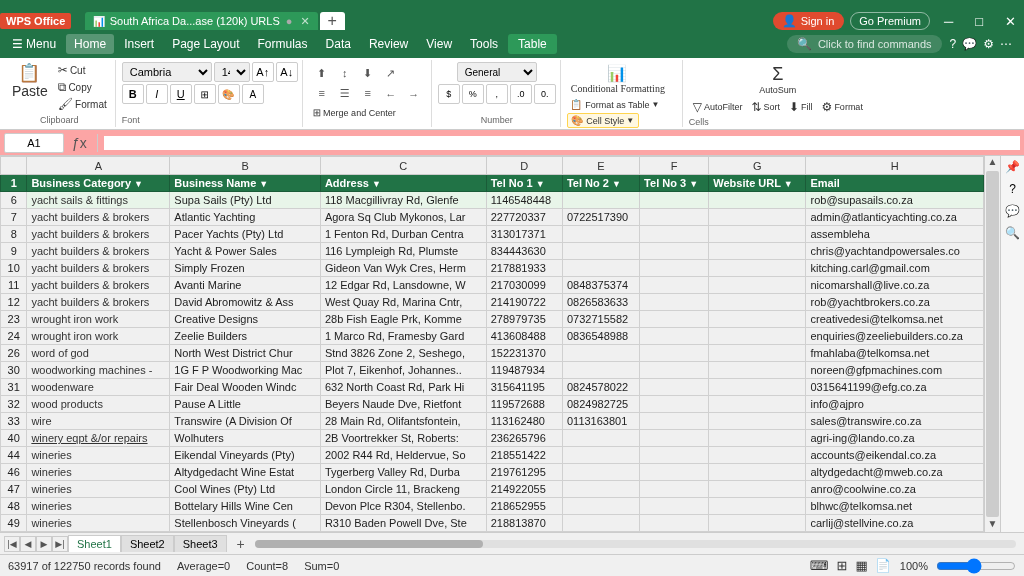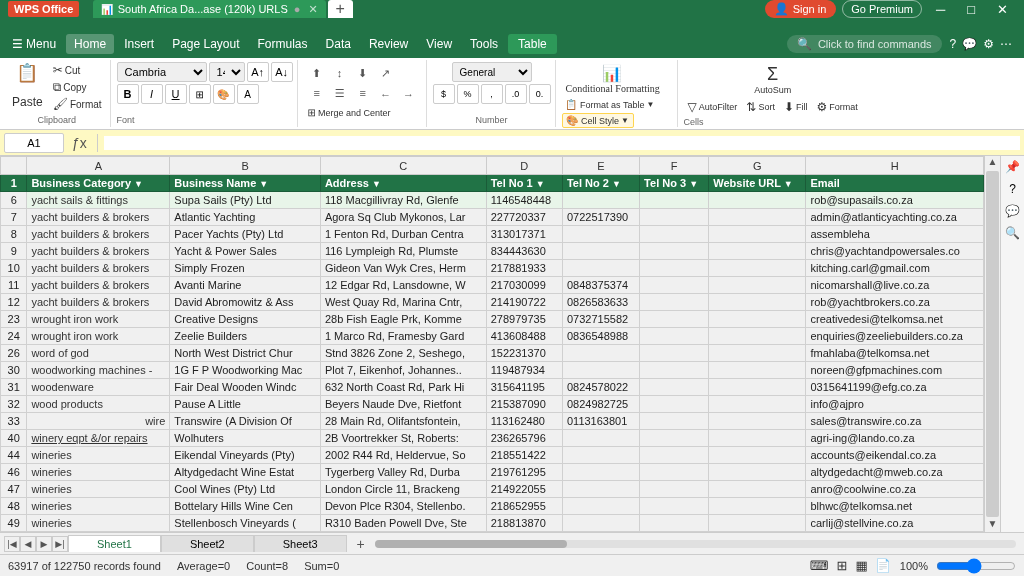--- a/index.html
+++ b/index.html
@@ -1,21 +1,21 @@
 <!DOCTYPE html>
 <html><head>
   <meta charset="utf-8">
   <style>
     * { box-sizing: border-box; margin: 0; padding: 0; }
     body { font-family: 'Segoe UI', Arial, sans-serif; font-size: 12px; background: #f0f0f0; overflow: hidden; width: 1024px; height: 576px; }
 
     
     .title-bar {
-      display: flex; align-items: flex-start; height: 30px; background: #217346;
-      padding: 0 8px; color: white; user-select: none;
+      display: flex; align-items: flex-end; height: 30px; background: #217346;
+      padding: 0 0; color: white; user-select: none;
     }
     .title-bar-left { display: flex; align-items: center; gap: 6px; flex: 1; }
     .wps-logo { background: #e04a2f; color: white; font-weight: bold; font-size: 11px; padding: 2px 6px; border-radius: 2px; }
     .title-tab { background: #2d9959; color: white; font-size: 11px; padding: 2px 8px; border-radius: 3px 3px 0 0; display: flex; align-items: center; gap: 4px; }
     .title-tab-active { background: white; color: #333; }
     .title-bar-right { display: flex; align-items: center; gap: 6px; }
     .sign-in-btn { background: #e04a2f; color: white; border: none; border-radius: 12px; padding: 2px 10px; font-size: 11px; cursor: pointer; display: flex; align-items: center; gap: 3px; }
     .go-premium-btn { background: transparent; color: white; border: 1px solid rgba(255,255,255,0.5); border-radius: 12px; padding: 2px 8px; font-size: 11px; cursor: pointer; }
     .win-btn { color: white; font-size: 13px; padding: 0 8px; cursor: pointer; }
 
@@ -31,42 +31,42 @@
     .ribbon {
       display: flex; align-items: stretch; height: 72px; background: #fff;
       border-bottom: 1px solid #ccc; padding: 2px 4px; gap: 2px;
       overflow: hidden;
     }
     .ribbon-group { display: flex; flex-direction: column; align-items: center; padding: 2px 4px; border-right: 1px solid #ddd; min-width: 40px; }
     .ribbon-group:last-child { border-right: none; }
     .ribbon-group-label { font-size: 9px; color: #666; margin-top: auto; padding-top: 2px; }
     .ribbon-btn { display: flex; flex-direction: column; align-items: center; justify-content: center; padding: 2px 4px; border-radius: 3px; cursor: pointer; font-size: 10px; color: #333; min-width: 36px; }
     .ribbon-btn .icon { font-size: 18px; line-height: 1; }
-    .ribbon-btn .label { font-size: 12px; margin-top: 13px; }
+    .ribbon-btn .label { font-size: 14px; margin-top: 1px; }
     .ribbon-btn-sm { display: flex; flex-direction: row; align-items: center; padding: 1px 4px; border-radius: 2px; cursor: pointer; font-size: 10px; color: #333; gap: 2px; }
 
     
     .font-section { display: flex; flex-direction: column; gap: 2px; }
     .font-row { display: flex; align-items: center; gap: 2px; }
     .font-select { border: 1px solid #ccc; border-radius: 2px; font-size: 11px; padding: 1px 3px; width: 90px; height: 20px; }
     .font-size-select { border: 1px solid #ccc; border-radius: 2px; font-size: 11px; padding: 1px 3px; width: 36px; height: 20px; }
     .format-btn { width: 22px; height: 20px; border: 1px solid #ccc; border-radius: 2px; cursor: pointer; font-size: 11px; display: flex; align-items: center; justify-content: center; background: white; }
     .format-btn.bold { font-weight: bold; }
     .format-btn.italic { font-style: italic; }
     .format-btn.underline { text-decoration: underline; }
 
     
     .align-group { display: flex; flex-direction: column; gap: 2px; padding: 2px; }
     .align-row { display: flex; gap: 1px; }
     .align-btn { width: 22px; height: 18px; border: 1px solid transparent; border-radius: 2px; cursor: pointer; font-size: 11px; display: flex; align-items: center; justify-content: center; color: #555; }
     .number-select { border: 1px solid #ccc; border-radius: 2px; font-size: 10px; padding: 1px 3px; width: 80px; height: 20px; }
 
     
     .formula-bar {
-      display: flex; align-items: center; height: 26px; background: #fef9c3;
+      display: flex; align-items: center; height: 26px; background: #fca5a5;
       border-bottom: 1px solid #ccc; padding: 0 4px; gap: 4px;
     }
     .cell-ref { border: 1px solid #ccc; border-radius: 2px; width: 60px; height: 20px; text-align: center; font-size: 11px; padding: 0 4px; }
     .formula-icon { font-size: 14px; color: #555; padding: 0 4px; cursor: pointer; }
     .formula-input { flex: 1; border: none; outline: none; font-size: 12px; padding: 0 4px; }
     .spreadsheet { border-collapse: collapse; font-size: 11px; width: 100%; }
     .spreadsheet th {
       background: #f0f0f0; border: 1px solid #ccc; padding: 1px 4px;
       font-weight: normal; text-align: center; white-space: nowrap;
       height: 18px; min-width: 20px; font-size: 11px; color: #333;
@@ -81,21 +81,21 @@
       background: #217346; color: white; font-weight: bold;
       border: 1px solid #1a5c38;
     }
     .row-num { background: #f0f0f0; text-align: center; color: #555; font-size: 10px; border: 1px solid #ccc; padding: 1px 2px; min-width: 24px; }
 
     
     .sheet-tabs-bar {
       display: flex; align-items: center; height: 22px; background: #f0f0f0;
       border-top: 1px solid #ccc; padding: 0 4px; gap: 0;
     }
-    .sheet-tab { padding: 2px 28px; font-size: 11px; border: 1px solid #ccc; border-bottom: none; background: #e0e0e0; cursor: pointer; }
+    .sheet-tab { padding: 2px 8px; font-size: 11px; border: 1px solid #ccc; border-bottom: none; background: #e0e0e0; cursor: pointer; }
     .sheet-tab.active { background: white; color: #217346; font-weight: 500; }
     .sheet-nav-btn { width: 16px; height: 16px; border: 1px solid #ccc; display: flex; align-items: center; justify-content: center; cursor: pointer; font-size: 9px; color: #555; background: #f0f0f0; }
     .add-sheet-btn { width: 20px; height: 20px; display: flex; align-items: center; justify-content: center; cursor: pointer; font-size: 14px; color: #555; margin-left: 4px; }
 
     
     .status-bar {
       display: flex; align-items: center; height: 22px; background: #f0f0f0;
       border-top: 1px solid #ccc; padding: 0 8px; gap: 16px; font-size: 11px; color: #333;
     }
     .status-right { margin-left: auto; display: flex; align-items: center; gap: 8px; }
@@ -467,29 +467,29 @@
             <td>0824578022</td>
             <td></td>
             <td></td>
             <td>0315641199@efg.co.za</td>
           </tr>
           <tr>
             <td class="row-num">32</td>
             <td style="color: rgb(51, 51, 51);">wood products</td>
             <td>Pause A Little</td>
             <td>Beyers Naude Dve, Rietfont</td>
-            <td>215387090</td>
+            <td>119572688</td>
             <td>0824982725</td>
             <td></td>
             <td></td>
             <td>info@ajpro</td>
           </tr>
           <tr>
             <td class="row-num">33</td>
-            <td style="color: rgb(51, 51, 51); text-align: right;">wire</td>
+            <td style="color: rgb(51, 51, 51);">wire</td>
             <td>Transwire (A Division Of</td>
             <td>28 Main Rd, Olifantsfontein,</td>
             <td>113162480</td>
             <td>0113163801</td>
             <td></td>
             <td></td>
             <td>sales@transwire.co.za</td>
           </tr>
           <tr>
             <td class="row-num">40</td>

